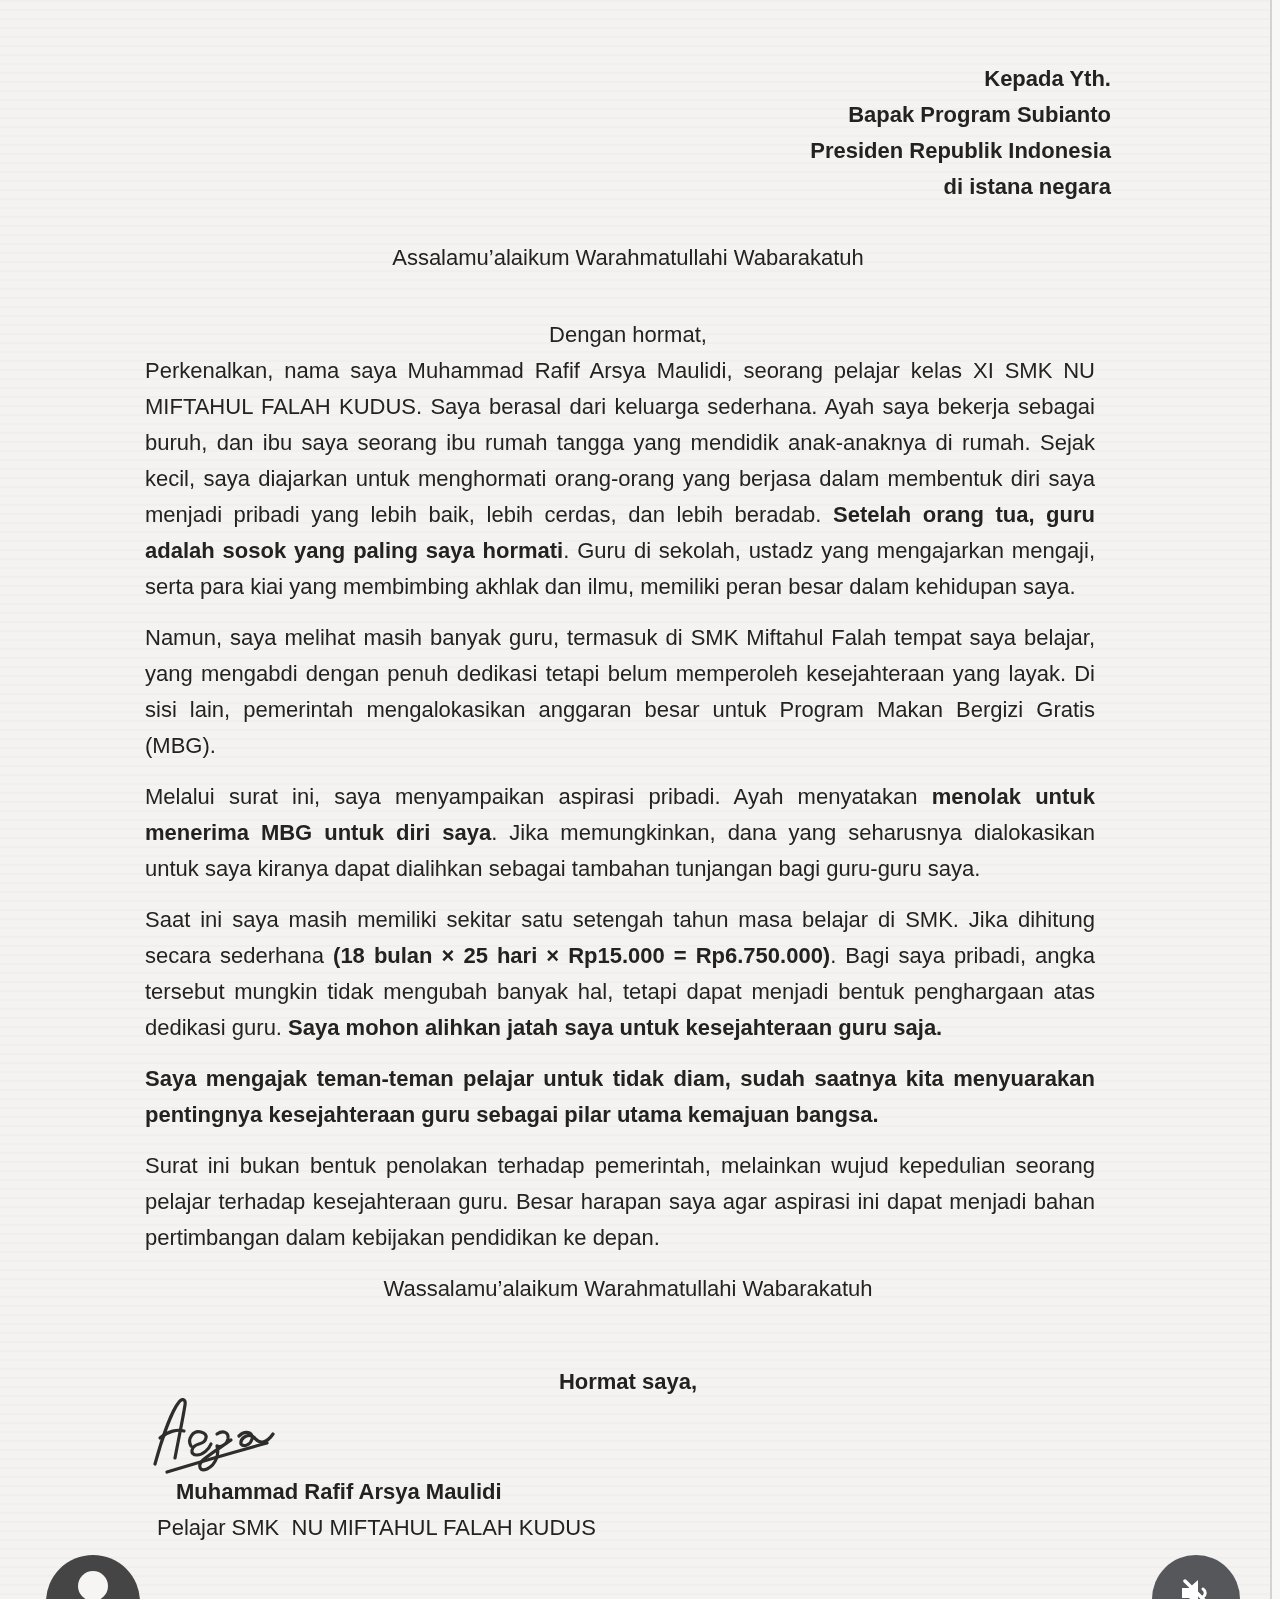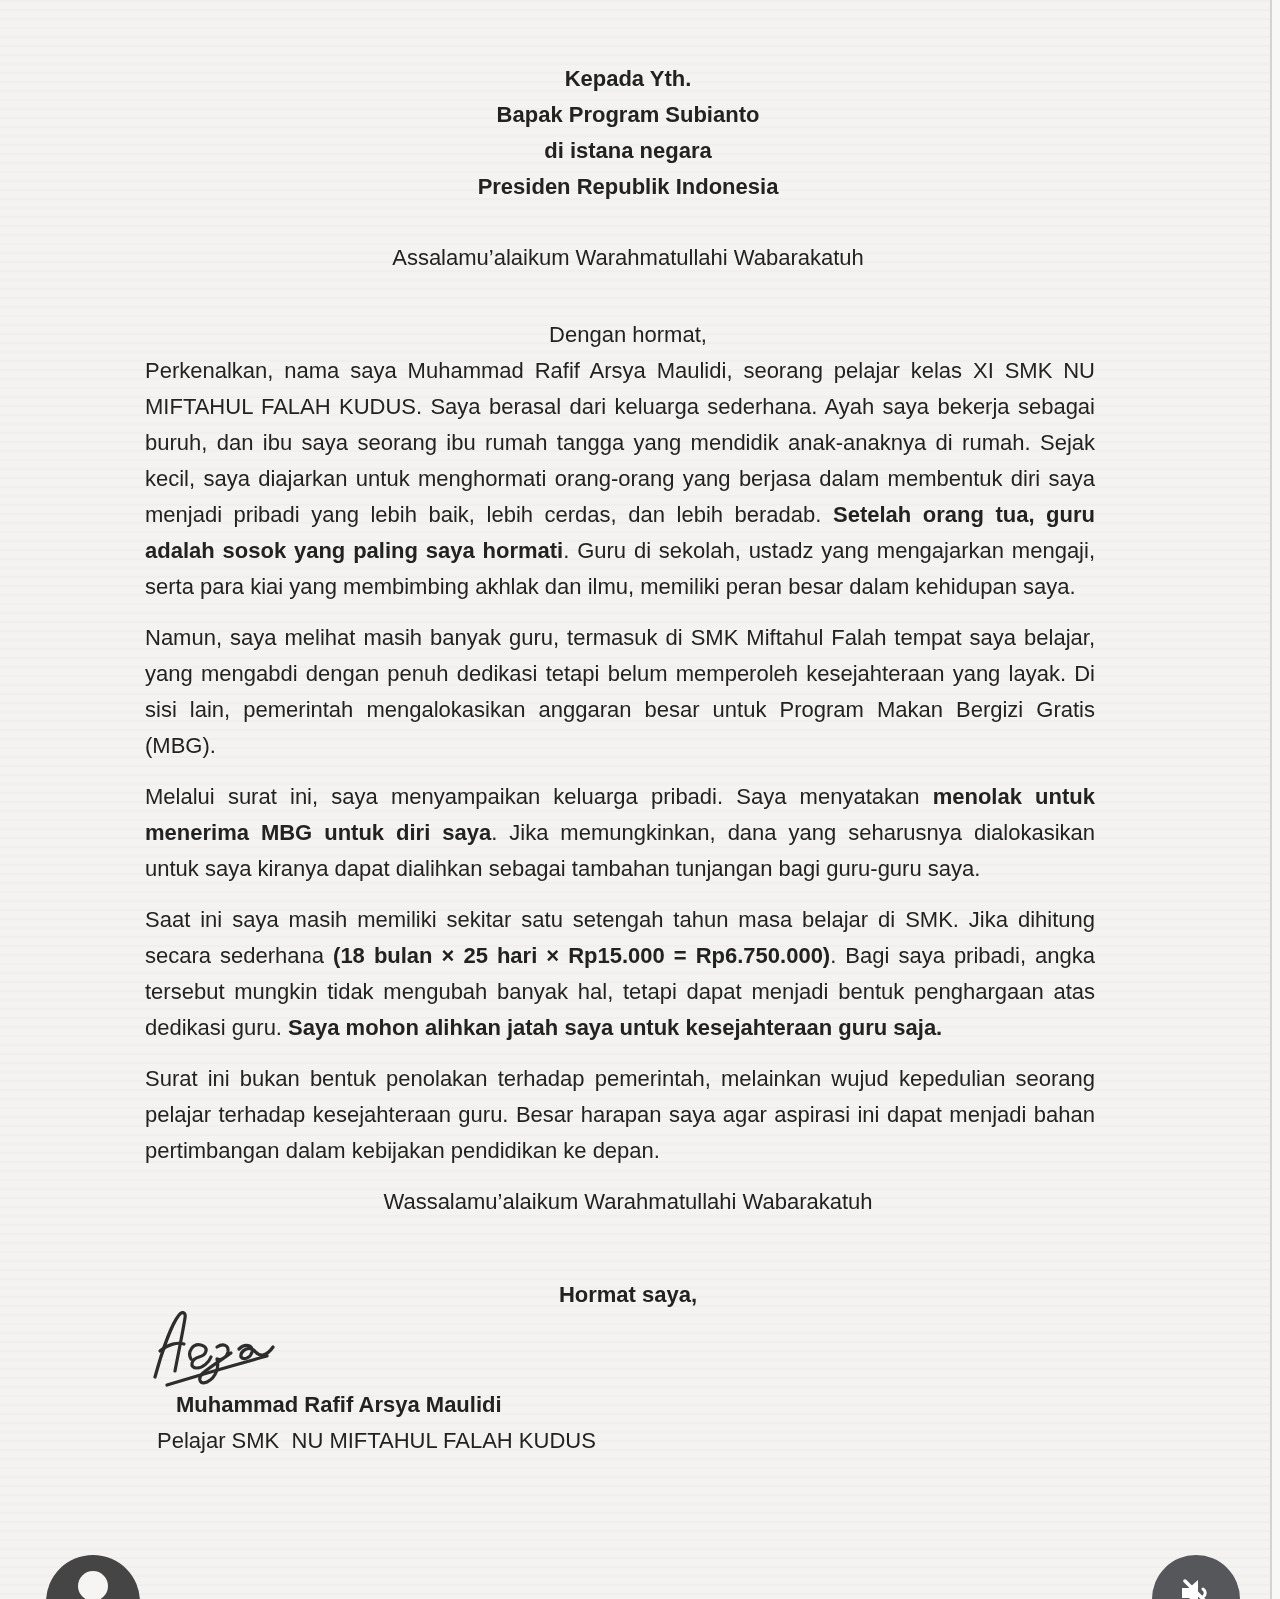--- a/index.html
+++ b/index.html
@@ -32,21 +32,21 @@
     background:#f8f8f7;
   }
   .letter{
     position:absolute;left:145px;top:0;width:966px;
     padding-top:61px;
     color:var(--text-color);
     font-size:22px;line-height:36px;
     text-align:justify;
   }
   .recipient{font-weight:bold;margin-bottom:35px;}
-  .recipient div{white-space:nowrap;text-align:center;}
+  .recipient div{white-space:nowrap;text-align:right;}
   .open-sal{margin-bottom:41px;text-align:center;}
   .greeting{text-align:center;}
   .para{margin:0 16px 15px 0;}
   .para .run-b{font-weight:bold;}
   .close-sal{margin:0 0 57px 0;text-align:center;}
   .signoff{font-weight:bold;text-align:center;}
   .sig-wrap{height:76px;margin:-2px 0 0 2px;text-align:left;}
   .sig-wrap svg{display:block;}
   .signer-name{font-weight:bold;text-align:left;margin-left:31px;}
   .signer-title{text-align:left;white-space:pre-wrap;margin-left:12px;}
@@ -72,33 +72,34 @@
 
 <div class="scan-noise"></div>
 <div class="page-edge-line"></div>
 <div class="page-edge-strip"></div>
 
 <div class="letter">
 
   <div class="recipient">
     <div>Kepada Yth.</div>
     <div>Bapak Program Subianto</div>
+    <div>Presiden Republik Indonesia</div>
     <div>di istana negara</div>
-    <div>Presiden Republik Indonesia</div>
   </div>
 
   <div class="open-sal">Assalamu’alaikum Warahmatullahi Wabarakatuh</div>
 
   <div class="greeting">Dengan hormat,</div>
 
   <div id="paragraphs">
       <p class="para"><span>Perkenalkan, nama saya Muhammad Rafif Arsya Maulidi, seorang pelajar kelas XI SMK NU MIFTAHUL FALAH KUDUS. Saya berasal dari keluarga sederhana. Ayah saya bekerja sebagai buruh, dan ibu saya seorang ibu rumah tangga yang mendidik anak-anaknya di rumah. Sejak kecil, saya diajarkan untuk menghormati orang-orang yang berjasa dalam membentuk diri saya menjadi pribadi yang lebih baik, lebih cerdas, dan lebih beradab. </span><span class="run-b">Setelah orang tua, guru adalah sosok yang paling saya hormati</span><span>. Guru di sekolah, ustadz yang mengajarkan mengaji, serta para kiai yang membimbing akhlak dan ilmu, memiliki peran besar dalam kehidupan saya.</span></p>
       <p class="para"><span>Namun, saya melihat masih banyak guru, termasuk di SMK Miftahul Falah tempat saya belajar, yang mengabdi dengan penuh dedikasi tetapi belum memperoleh kesejahteraan yang layak. Di sisi lain, pemerintah mengalokasikan anggaran besar untuk Program Makan Bergizi Gratis (MBG).</span></p>
-      <p class="para"><span>Melalui surat ini, saya menyampaikan keluarga pribadi. Saya menyatakan </span><span class="run-b">menolak untuk menerima MBG untuk diri saya</span><span>. Jika memungkinkan, dana yang seharusnya dialokasikan untuk saya kiranya dapat dialihkan sebagai tambahan tunjangan bagi guru-guru saya.</span></p>
+      <p class="para"><span>Melalui surat ini, saya menyampaikan aspirasi pribadi. Ayah menyatakan </span><span class="run-b">menolak untuk menerima MBG untuk diri saya</span><span>. Jika memungkinkan, dana yang seharusnya dialokasikan untuk saya kiranya dapat dialihkan sebagai tambahan tunjangan bagi guru-guru saya.</span></p>
       <p class="para"><span>Saat ini saya masih memiliki sekitar satu setengah tahun masa belajar di SMK. Jika dihitung secara sederhana </span><span class="run-b">(18 bulan × 25 hari × Rp15.000 = Rp6.750.000)</span><span>. Bagi saya pribadi, angka tersebut mungkin tidak mengubah banyak hal, tetapi dapat menjadi bentuk penghargaan atas dedikasi guru. </span><span class="run-b">Saya mohon alihkan jatah saya untuk kesejahteraan guru saja.</span></p>
+      <p class="para"><span class="run-b">Saya mengajak teman-teman pelajar untuk tidak diam, sudah saatnya kita menyuarakan pentingnya kesejahteraan guru sebagai pilar utama kemajuan bangsa.</span></p>
       <p class="para"><span>Surat ini bukan bentuk penolakan terhadap pemerintah, melainkan wujud kepedulian seorang pelajar terhadap kesejahteraan guru. Besar harapan saya agar aspirasi ini dapat menjadi bahan pertimbangan dalam kebijakan pendidikan ke depan.</span></p>
     </div>
 
   <div class="close-sal">Wassalamu’alaikum Warahmatullahi Wabarakatuh</div>
 
   <div class="signoff">Hormat saya,</div>
 
   <div class="sig-wrap">
     <svg viewBox="0 0 150 78" width="150" height="78" fill="none" stroke="#2d2d2d" stroke-width="3.2" stroke-linecap="round" stroke-linejoin="round">
       <path d="M8,66 C14,44 24,14 32,4 C35,0 39,1 38,7 C36,20 31,44 28,60"></path>

